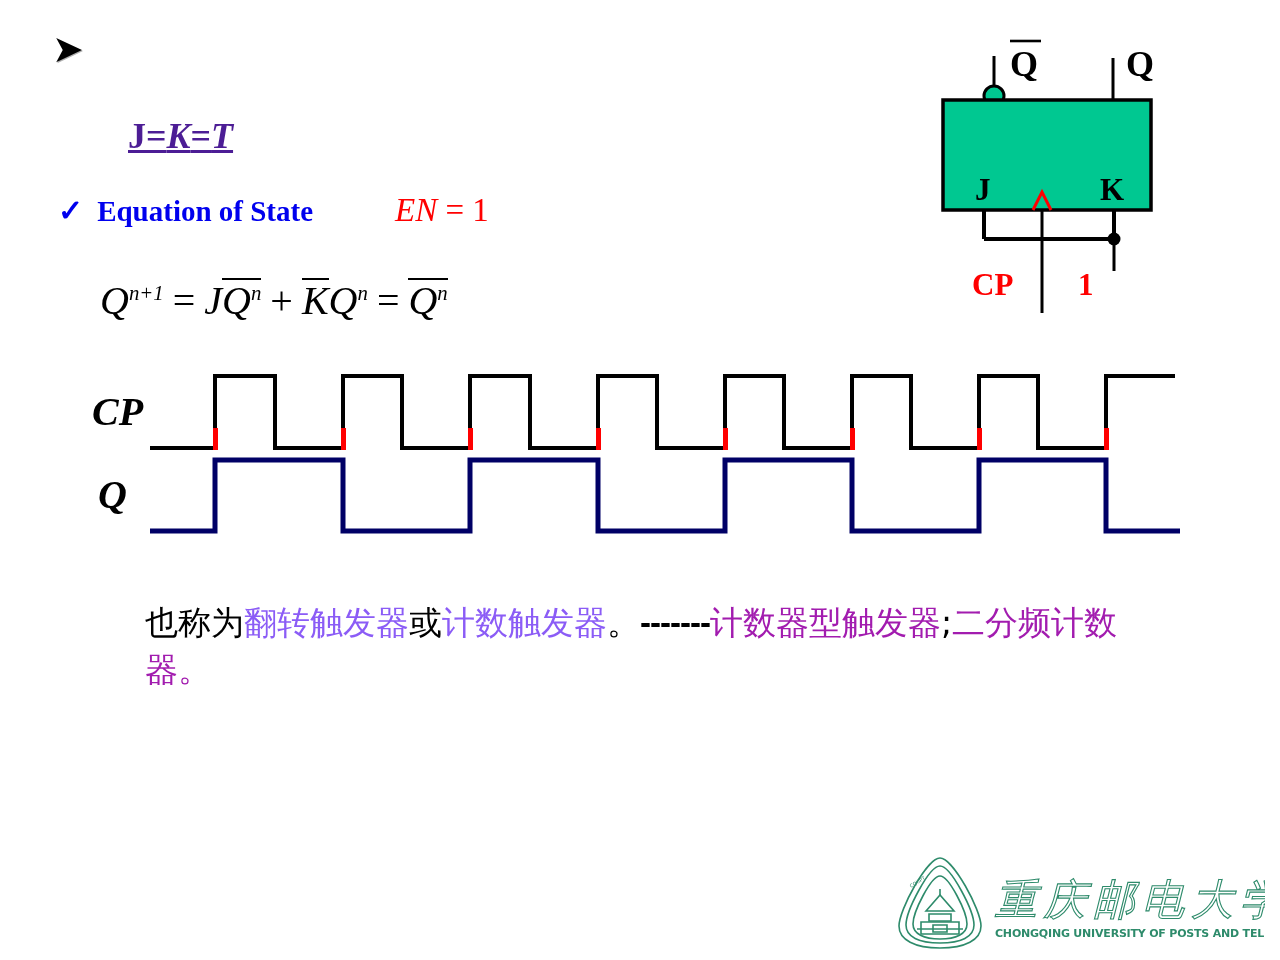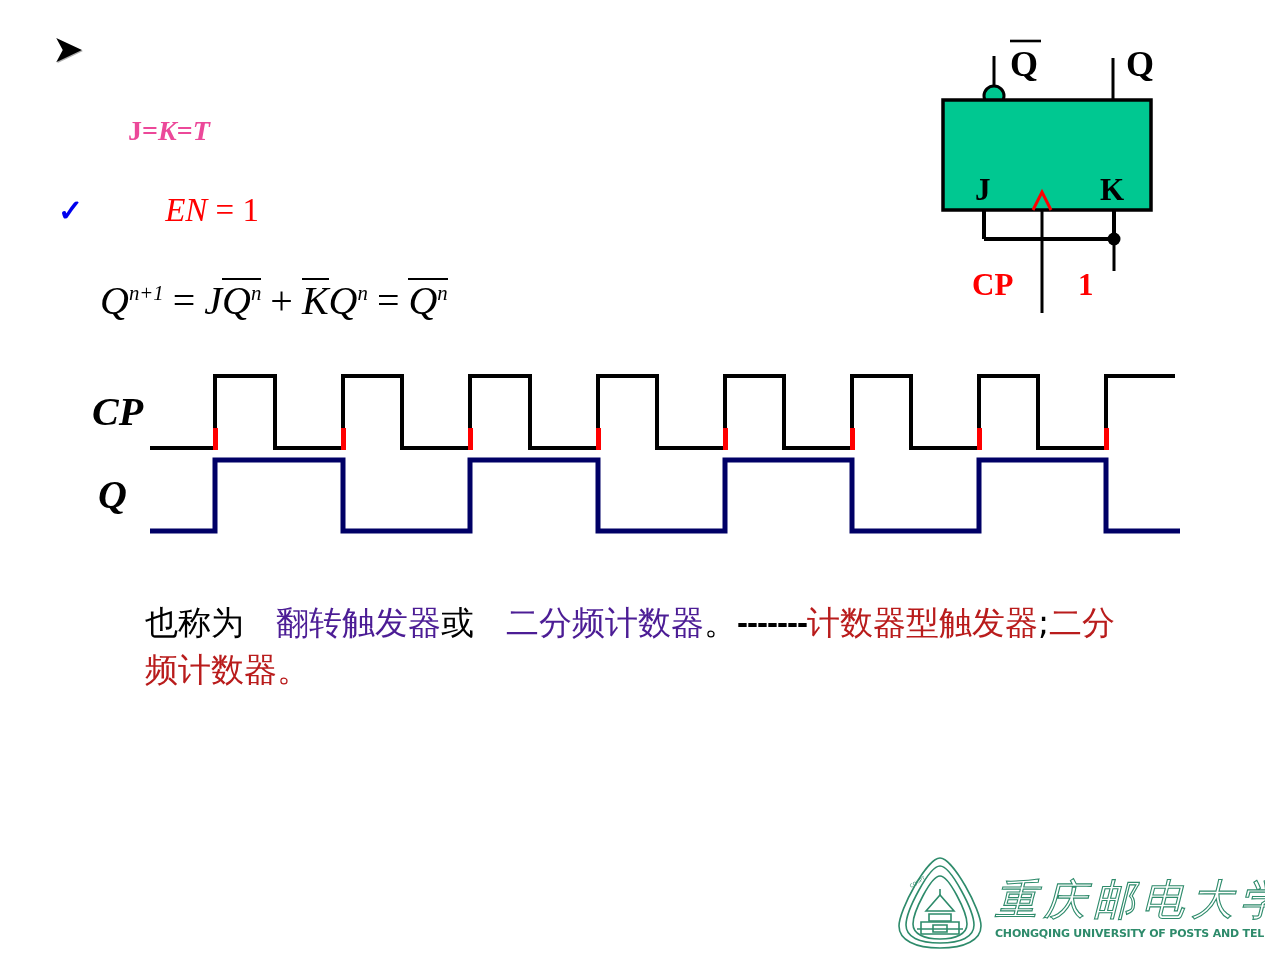--- a/index.html
+++ b/index.html
@@ -47,24 +47,25 @@
     letter-spacing: 0.4px;
     white-space: nowrap;
   }
 
   
   .jkt {
     position: absolute;
     left: 128px;
     top: 115px;
     font-family: "Liberation Serif", serif;
-    font-size: 28px;
-    font-weight: bold;
-    color: #ec4899;
-    white-space: nowrap;
+    font-size: 36px;
+    font-weight: bold;
+    color: #4c1d95;
+    white-space: nowrap;
+    text-decoration: underline;
   }
   .jkt .ital { font-style: italic; }
 
   
   .eos-row {
     position: absolute;
     left: 58px;
     top: 192px;
     display: flex;
     align-items: baseline;
@@ -151,22 +152,22 @@
   .note {
     position: absolute;
     left: 145px;
     top: 600px;
     width: 1000px;
     font-family: "DejaVu Sans", sans-serif;
     font-size: 33px;
     line-height: 1.42;
     color: #000000;
   }
-  .note .magenta { color: #4c1d95; margin-left: 32px; }
-  .note .red     { color: #b91c1c; }
+  .note .magenta { color: #8b5cf6; }
+  .note .red     { color: #a21caf; }
   .note .dashes  { font-family: "Liberation Sans", sans-serif; font-weight: bold; letter-spacing: -1px; }
 
   
   .logo {
     position: absolute;
     left: 895px;
     top: 852px;
     width: 370px;
     height: 105px;
   }
@@ -200,20 +201,21 @@
   <div class="heading-row">
     <span class="arrow-bullet">➤</span>
   </div>
 
   <div class="jkt">
     <span>J</span><span>=</span><span class="ital">K</span><span>=</span><span class="ital">T</span>
   </div>
 
   <div class="eos-row">
     <span class="check-bullet">✓</span>
+    <span class="eos-text">Equation of State</span>
     <span class="en-eq"><span>EN</span> <span class="up">=</span> <span class="up">1</span></span>
   </div>
 
   <div class="formula">
     <span>Q</span><sup>n+1</sup><span class="op">=</span><span>J</span><span class="ovl"><span>Q</span><sup>n</sup></span><span class="op">+</span><span class="ovl"><span>K</span></span><span>Q</span><sup>n</sup><span class="op">=</span><span class="ovl"><span>Q</span><sup>n</sup></span>
   </div>
 
   <div class="circuit">
     <svg width="250" height="285" viewBox="0 0 250 285">
 
@@ -272,21 +274,21 @@
         <rect x="760" y="68" width="5" height="22" fill="#FF0000"></rect>
         <rect x="887" y="68" width="5" height="22" fill="#FF0000"></rect>
         <rect x="1014" y="68" width="5" height="22" fill="#FF0000"></rect>
       </g>
 
       <polyline fill="none" stroke="#000066" stroke-width="5" stroke-linejoin="miter" points="60,171 125,171 125,100 253,100 253,171 380,171 380,100 508,100 508,171 635,171 635,100 762,100 762,171 889,171 889,100 1016,100 1016,171 1090,171"></polyline>
     </svg>
   </div>
 
   <div class="note">
-    <span>也称为</span><span class="magenta">翻转触发器</span><span>或</span><span class="magenta">二分频计数器</span><span>。</span><span class="dashes">-------</span><span class="red">计数器型触发器</span><span>;</span><span class="red">二分频计数器。</span>
+    <span>也称为</span><span class="magenta">翻转触发器</span><span>或</span><span class="magenta">计数触发器</span><span>。</span><span class="dashes">-------</span><span class="red">计数器型触发器</span><span>;</span><span class="red">二分频计数器。</span>
   </div>
 
   <div class="logo">
     <svg width="370" height="105" viewBox="0 0 370 105">
 
       <g fill="none" stroke="#2E8B6B" stroke-width="1.6">
         <path d="M45 6 C58 6 86 58 86 74 C86 88 70 96 45 96 C20 96 4 88 4 74 C4 58 32 6 45 6 Z"></path>
         <path d="M45 14 C56 14 79 59 79 73 C79 85 66 91 45 91 C24 91 11 85 11 73 C11 59 34 14 45 14 Z"></path>
         <path d="M45 24 C54 24 72 60 72 72 C72 82 61 87 45 87 C29 87 18 82 18 72 C18 60 36 24 45 24 Z"></path>
         <path d="M26 70 h38 v12 h-38 z"></path>

